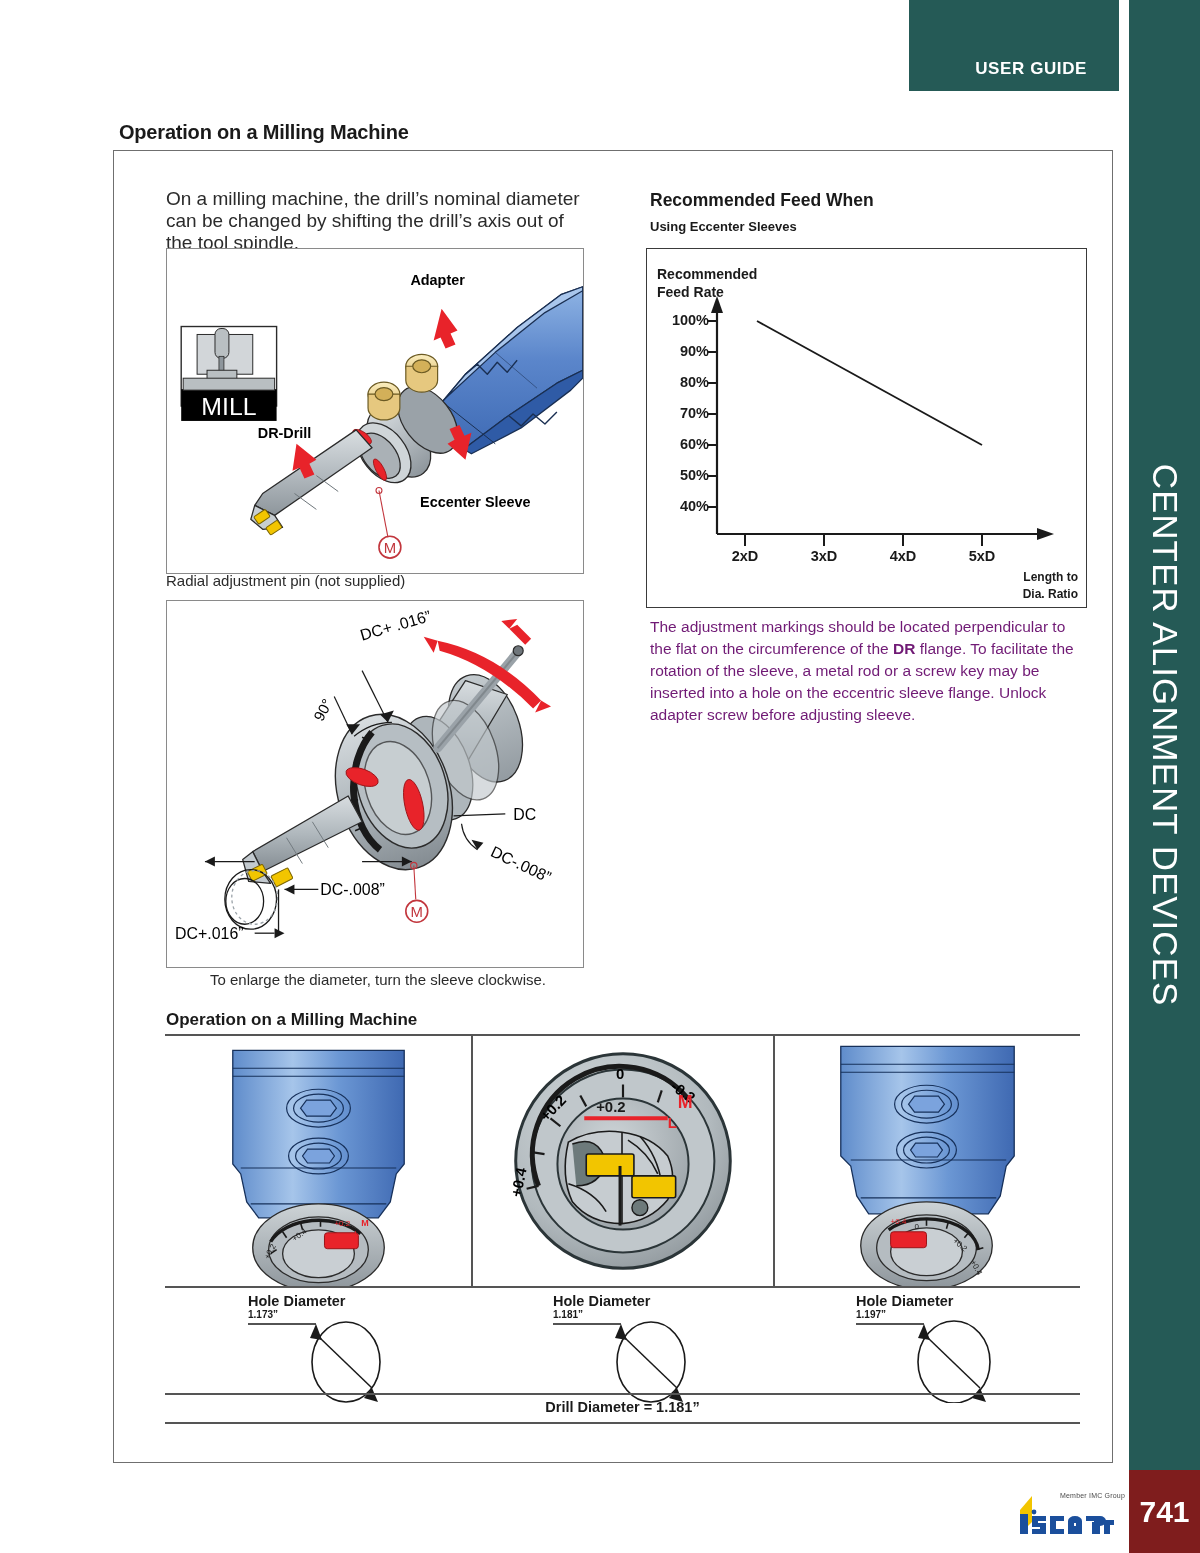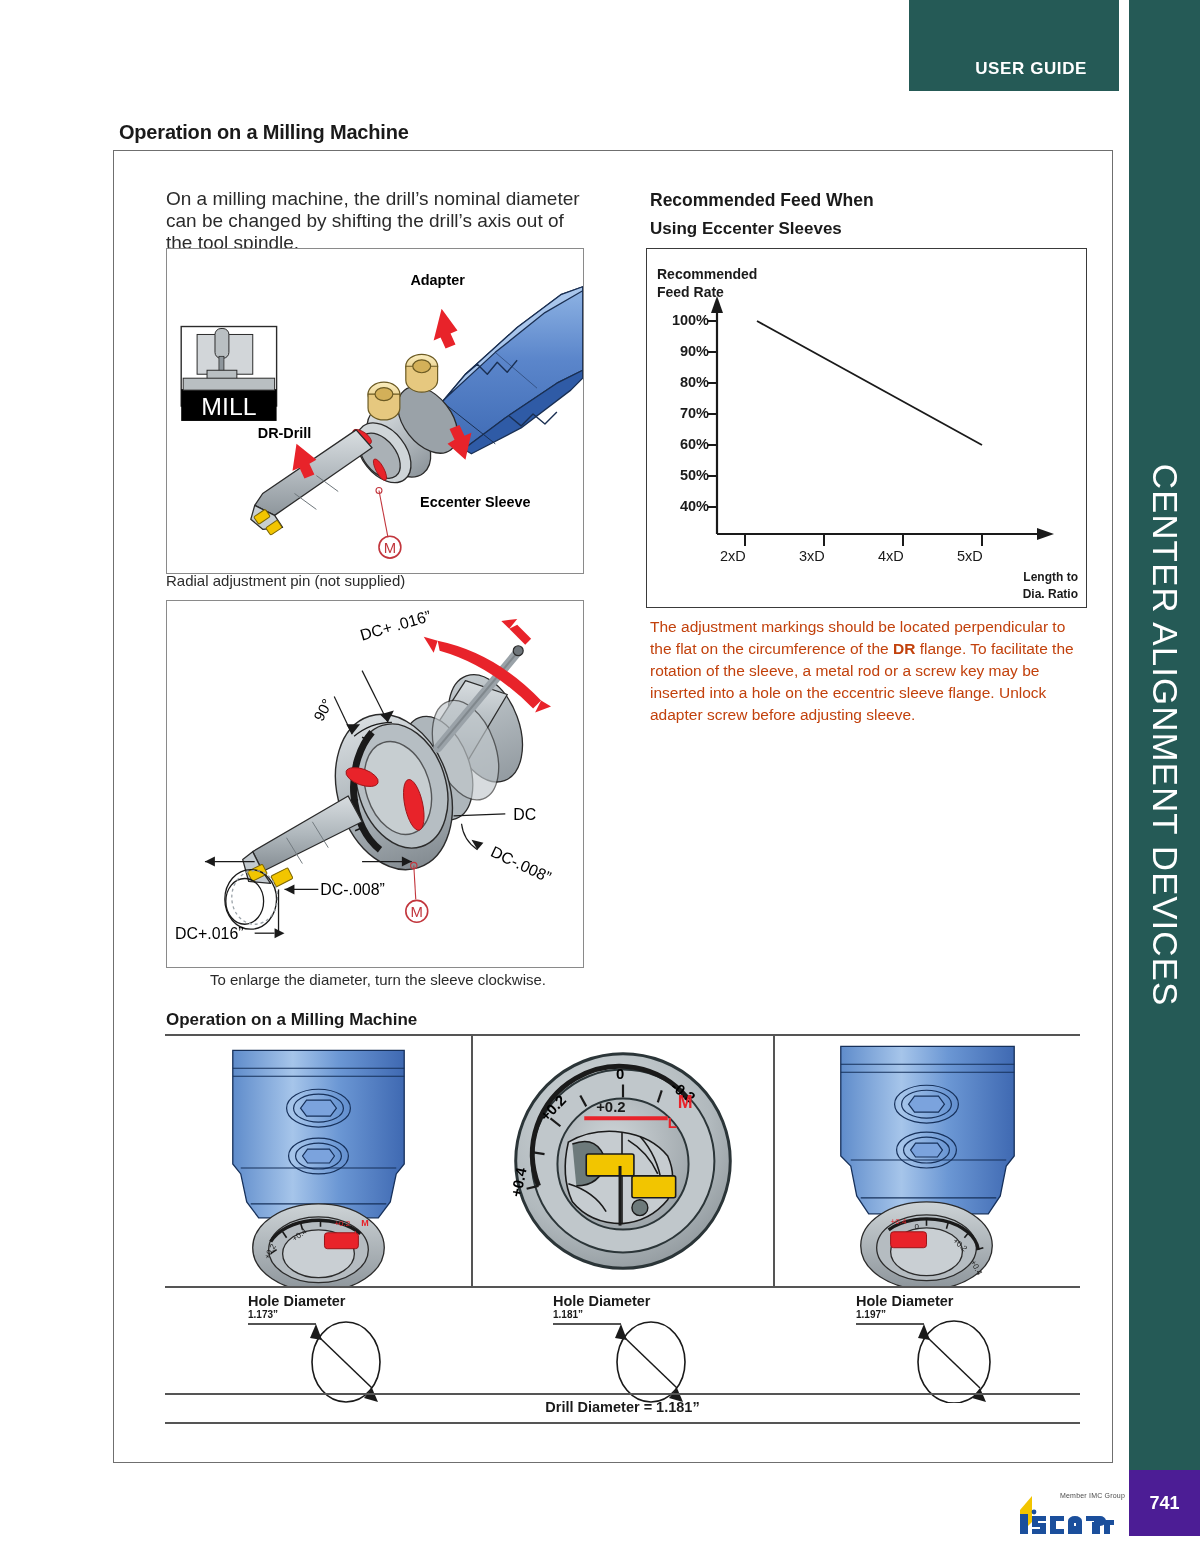--- a/index.html
+++ b/index.html
@@ -18,24 +18,24 @@
   }
   #side-rail-label {
     position:absolute; left:50%; top:50%;
     transform:translate(-50%,-50%) rotate(90deg);
     transform-origin:center center;
     white-space:nowrap;
     color:#ffffff; font-size:35px; letter-spacing:1px;
     font-family:"Liberation Sans", sans-serif;
   }
   #page-number-block {
-    position:absolute; left:1129px; top:1470px; width:71px; height:66px;
-    background:#4c1d95; color:#fff;
+    position:absolute; left:1129px; top:1470px; width:71px; height:83px;
+    background:#7f1d1d; color:#fff;
     display:flex; align-items:center; justify-content:center;
-    font-size:18px; font-weight:bold;
+    font-size:30px; font-weight:bold;
   }
 
   
   #user-guide-banner {
     position:absolute; left:909px; top:0; width:210px; height:91px;
     background:#255a56; color:#fff;
     display:flex; align-items:flex-end; justify-content:flex-end;
     padding:0 32px 12px 0;
     font-size:17px; font-weight:bold; letter-spacing:.6px;
   }
@@ -66,34 +66,34 @@
   #caption-radial-pin { left:166px; top:572px; }
   #caption-enlarge    { left:166px; top:971px;margin-left:44px; }
 
   #section-title-bottom {
     position:absolute; left:166px; top:1010px;
     font-size:17px; font-weight:bold;
   }
 
   
   #chart-heading-1 { position:absolute; left:650px; top:190px; font-size:17.5px; font-weight:bold; }
-  #chart-heading-2 { position:absolute; left:650px; top:219px; font-size:17px; font-weight:bold; }
+  #chart-heading-2 { position:absolute; left:650px; top:219px; font-size:13px; font-weight:bold; }
   #chart-box {
     position:absolute; left:646px; top:248px; width:441px; height:360px;
     border:1.2px solid #3a3a3a; background:#fff;
   }
   #chart-axis-title { position:absolute; left:10px; top:16px; font-size:14px; font-weight:bold; line-height:18px; }
   #chart-xaxis-title { position:absolute; right:8px; bottom:4px; font-size:12px; font-weight:bold; line-height:17px; text-align:right; }
   .ytick-label { position:absolute; right:0; font-size:14.5px; font-weight:bold; text-align:right; width:58px; }
-  .xtick-label { position:absolute; font-size:14.5px; font-weight:normal; text-align:left; width:50px; }
+  .xtick-label { position:absolute; font-size:14.5px; font-weight:bold; text-align:center; width:50px; }
 
   
   #right-paragraph {
     position:absolute; left:650px; top:616px; width:430px;
-    font-size:15.5px; line-height:22px; color:#c2410c;
+    font-size:15.5px; line-height:22px; color:#701a75;
   }
 
   
   #bottom-panels { position:absolute; left:165px; top:1036px; width:915px; height:250px; }
   .bpanel { position:absolute; top:0; height:250px; border-left:1.2px solid #555; border-right:1.2px solid #555; overflow:hidden; }
   #bpanel-1 { left:0px;   width:307px; border-left:none; }
   #bpanel-2 { left:307px; width:302px; }
   #bpanel-3 { left:609px; width:306px; border-right:none; }
   .hline { position:absolute; left:165px; width:915px; background:#555; height:2px; }
   #hline-top    { top:1034px; }

